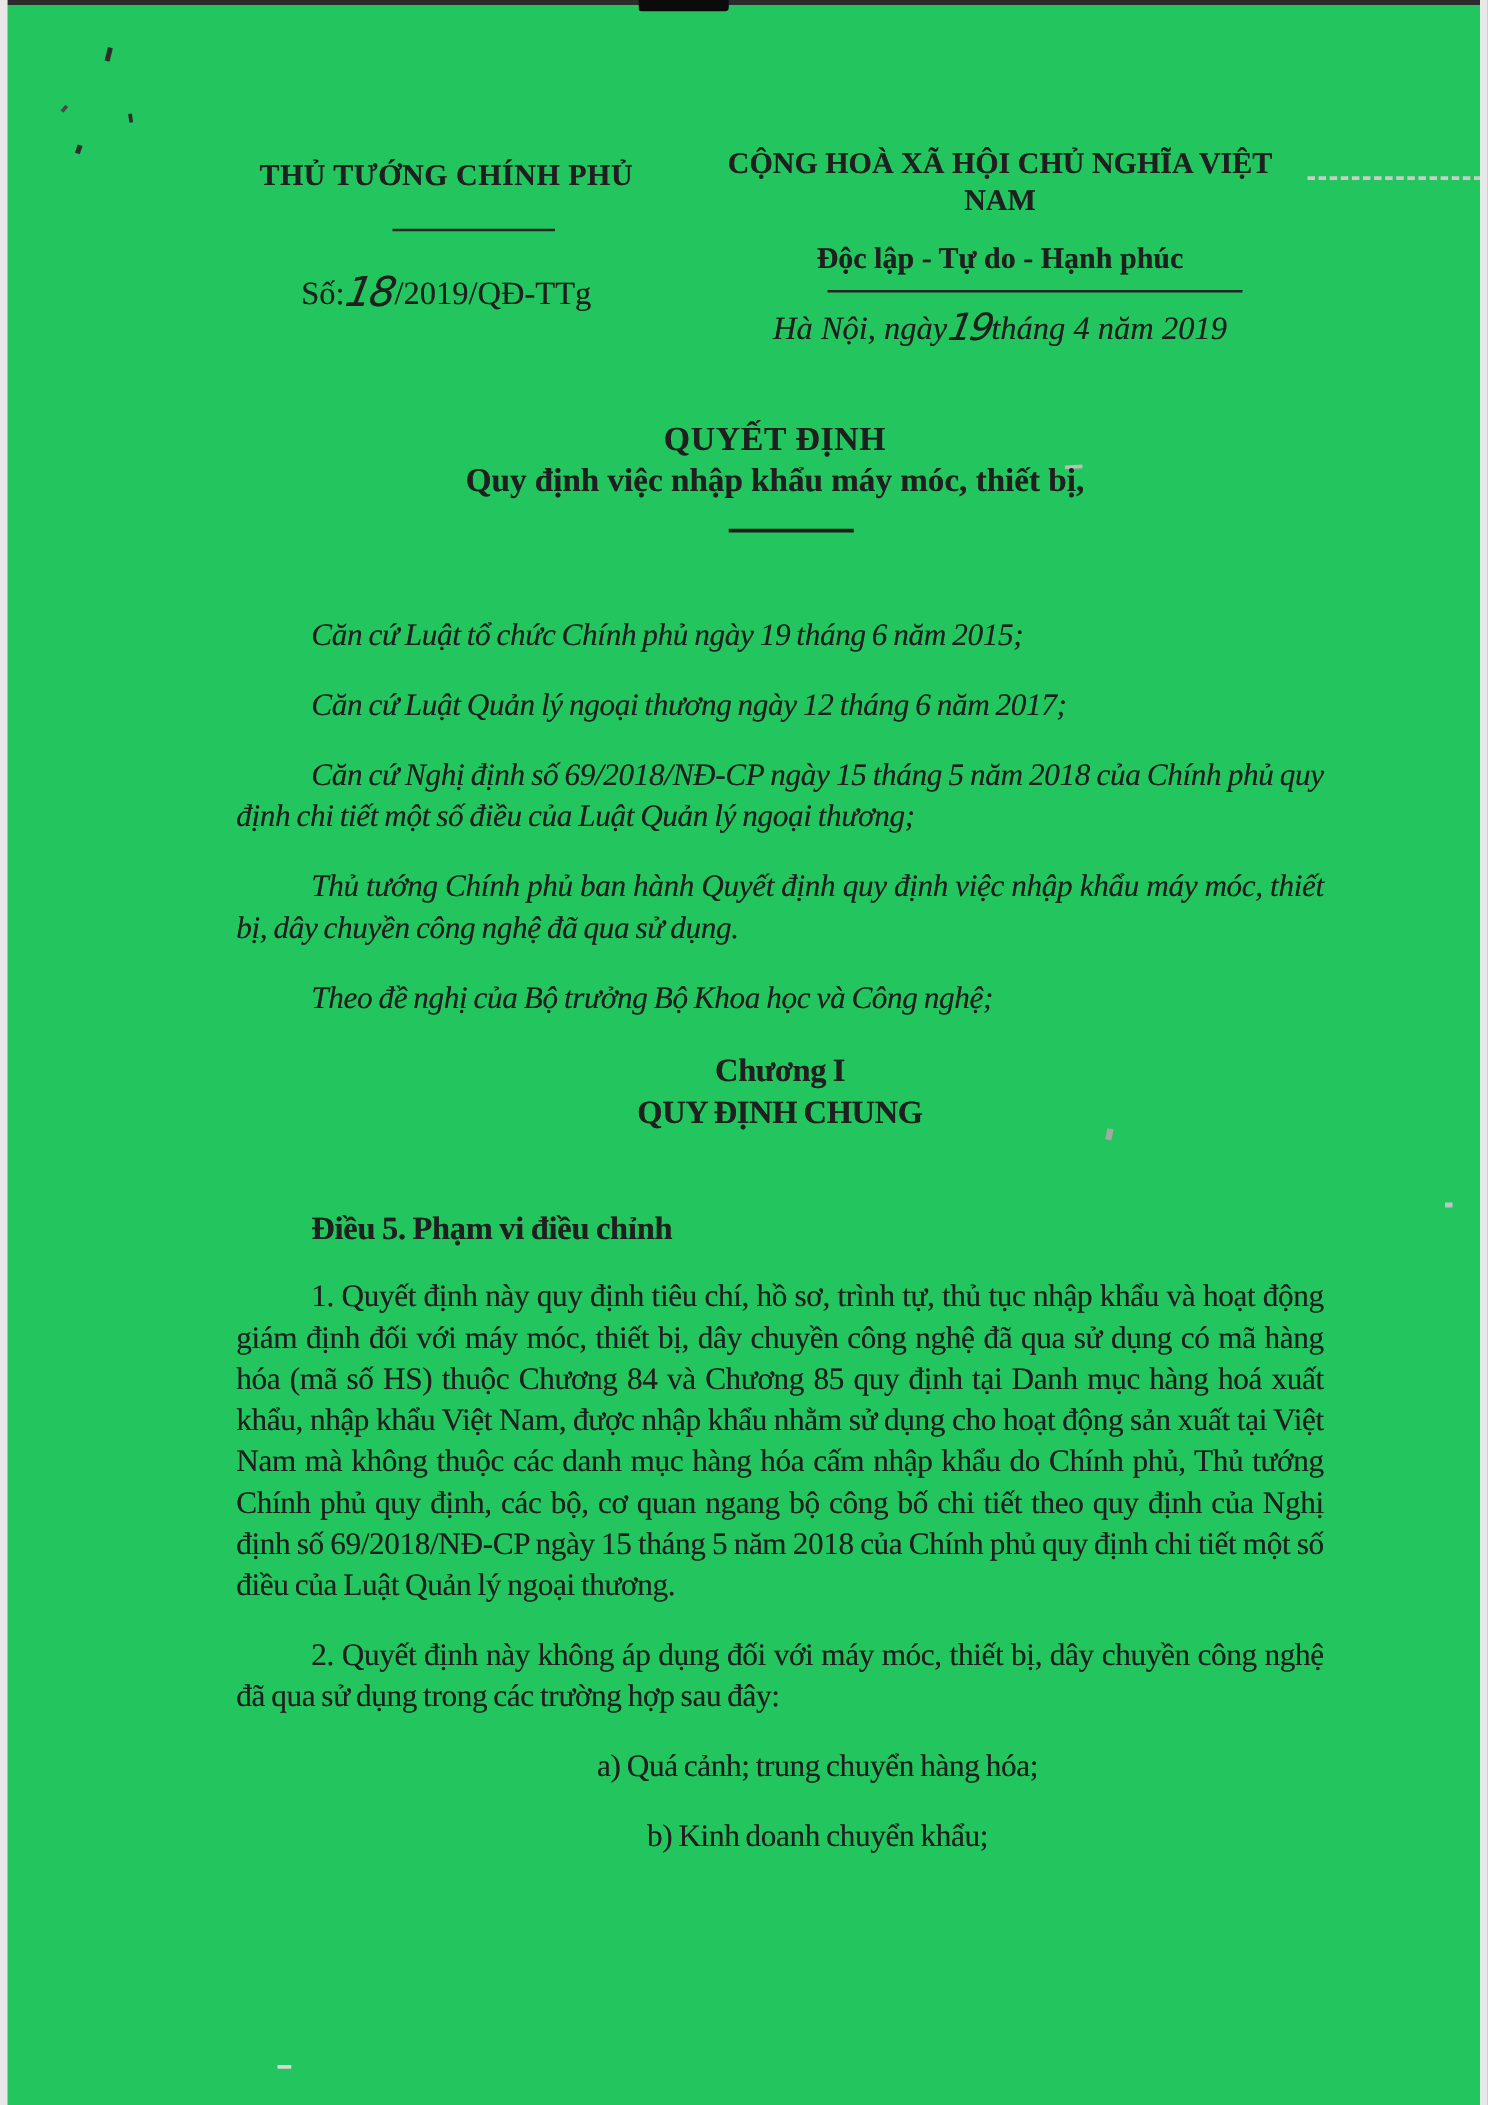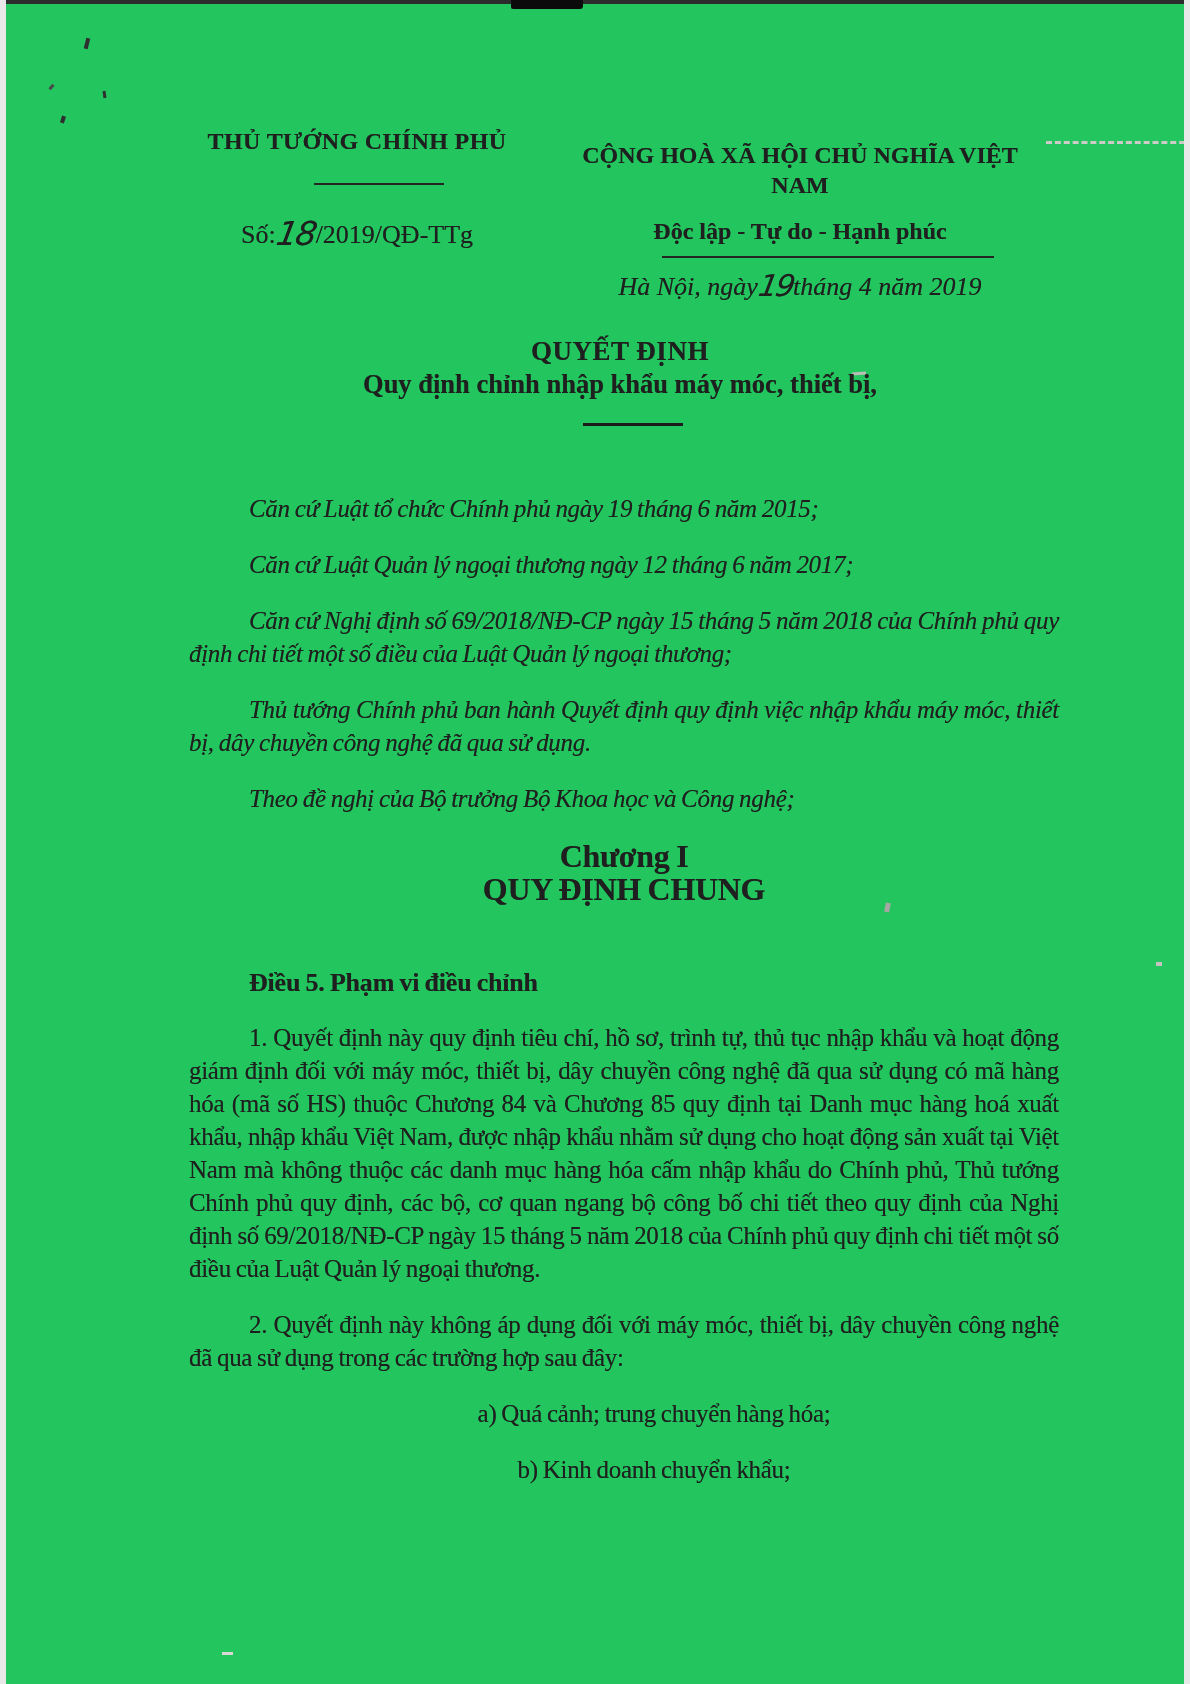--- a/index.html
+++ b/index.html
@@ -22,21 +22,21 @@
   .s3{left:97px;top:91px;width:3px;height:7px;transform:rotate(-8deg);}
   .s4{left:55px;top:116px;width:4px;height:7px;transform:rotate(18deg);}
   .gray-dash-right{position:absolute;left:1040px;top:141px;width:148px;height:0;border-top:3px dashed #cccbc8;}
   .gray-mark-title{position:absolute;left:846px;top:372px;width:14px;height:3px;background:#bdbcb8;transform:rotate(-4deg);}
   .gray-mark-article{position:absolute;left:879px;top:903px;width:5px;height:9px;background:#a8a7a3;transform:rotate(12deg);}
   .gray-mark-body{position:absolute;left:1150px;top:962px;width:6px;height:4px;background:#c4c3bf;}
   .gray-mark-bottom{position:absolute;left:216px;top:1652px;width:11px;height:3px;background:#d8d7d3;}
 
   
   .hdr-left{position:absolute;left:158px;top:126px;width:386px;text-align:center;}
-  .hdr-right{position:absolute;left:558px;top:140px;width:472px;text-align:center;}
+  .hdr-right{position:absolute;left:558px;top:116px;width:472px;text-align:center;}
   .org{font-weight:bold;font-size:24px;line-height:30px;letter-spacing:.4px;}
   .org-rule{width:130px;height:0;border-top:2.5px solid #252525;margin:27px auto 0;transform:translateX(22px);}
   .doc-no{margin-top:30px;font-size:26px;line-height:33px;white-space:nowrap;}
   .country{font-weight:bold;font-size:24px;line-height:30px;}
   .motto{font-weight:bold;font-size:24px;line-height:30px;margin-top:16px;}
   .motto-rule{width:332px;height:0;border-top:2px solid #252525;margin:10px auto 0;transform:translateX(28px);}
   .place-date{margin-top:12px;font-style:italic;font-size:26px;line-height:33px;white-space:nowrap;}
   .hand{
     font-family:"DejaVu Sans",sans-serif;
     font-style:italic;font-weight:400;
@@ -54,21 +54,21 @@
 
   
   .body-col{
     position:absolute;left:183px;top:492px;width:870px;
     font-size:25px;line-height:33px;
     letter-spacing:-.3px;word-spacing:-1px;
     text-align:justify;
   }
   .body-col p{margin:0 0 23px;text-indent:60px;}
   .preamble-p{font-style:italic;}
-  .chapter{margin:25px 0 0;text-align:center;font-weight:bold;font-size:32px;line-height:33px;}
+  .chapter{margin:25px 0 0;text-align:center;font-weight:bold;font-size:26px;line-height:33px;}
   .chapter div{text-indent:0;}
   .article-heading{font-weight:bold;font-size:26px;margin:60px 0 22px;text-indent:60px;letter-spacing:-.2px;}
   .item-p{text-align:center;}
 </style>
 </head>
 <body>
 
 <div class="page">
 
   <div class="top-edge"></div>
@@ -91,21 +91,21 @@
 
   <div class="hdr-right">
     <div class="country">CỘNG HOÀ XÃ HỘI CHỦ NGHĨA VIỆT NAM</div>
     <div class="motto">Độc lập - Tự do - Hạnh phúc</div>
     <div class="motto-rule"></div>
     <div class="place-date"><span>Hà Nội, ngày</span><span class="hand hand-day">19</span><span>tháng 4 năm 2019</span></div>
   </div>
 
   <div class="title-block">
     <div class="title-kind">QUYẾT ĐỊNH</div>
-    <div class="title-line">Quy định chỉnh nhập khẩu máy móc, thiết bị,</div>
+    <div class="title-line">Quy định việc nhập khẩu máy móc, thiết bị,</div>
     <div class="title-rule"></div>
   </div>
 
   <div class="body-col">
     <p class="preamble-p">Căn cứ Luật tổ chức Chính phủ ngày 19 tháng 6 năm 2015;</p>
     <p class="preamble-p">Căn cứ Luật Quản lý ngoại thương ngày 12 tháng 6 năm 2017;</p>
     <p class="preamble-p">Căn cứ Nghị định số 69/2018/NĐ-CP ngày 15 tháng 5 năm 2018 của Chính phủ quy định chi tiết một số điều của Luật Quản lý ngoại thương;</p>
     <p class="preamble-p">Thủ tướng Chính phủ ban hành Quyết định quy định việc nhập khẩu máy móc, thiết bị, dây chuyền công nghệ đã qua sử dụng.</p>
     <p class="preamble-p">Theo đề nghị của Bộ trưởng Bộ Khoa học và Công nghệ;</p>
 

